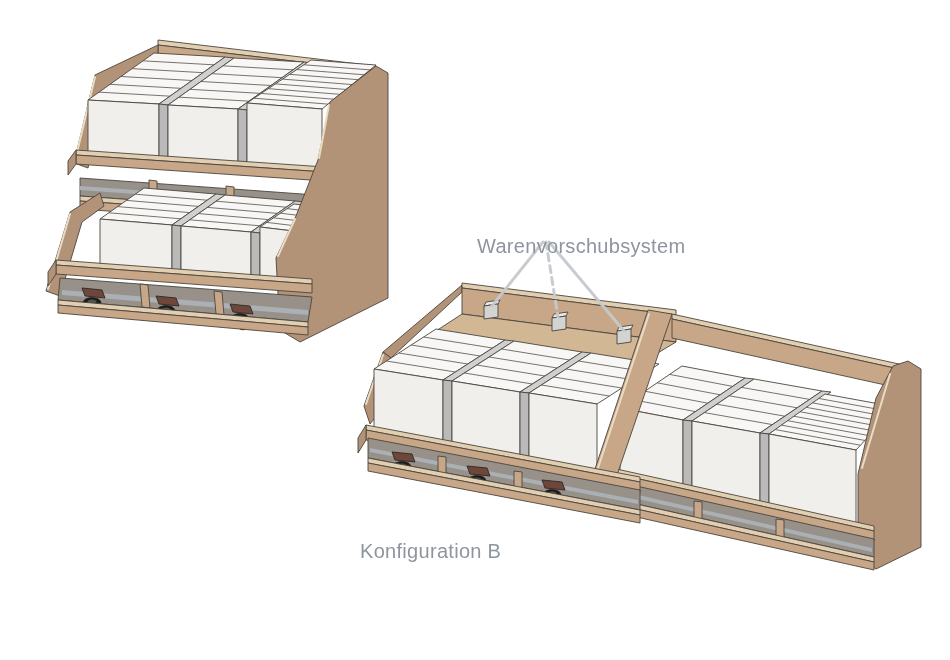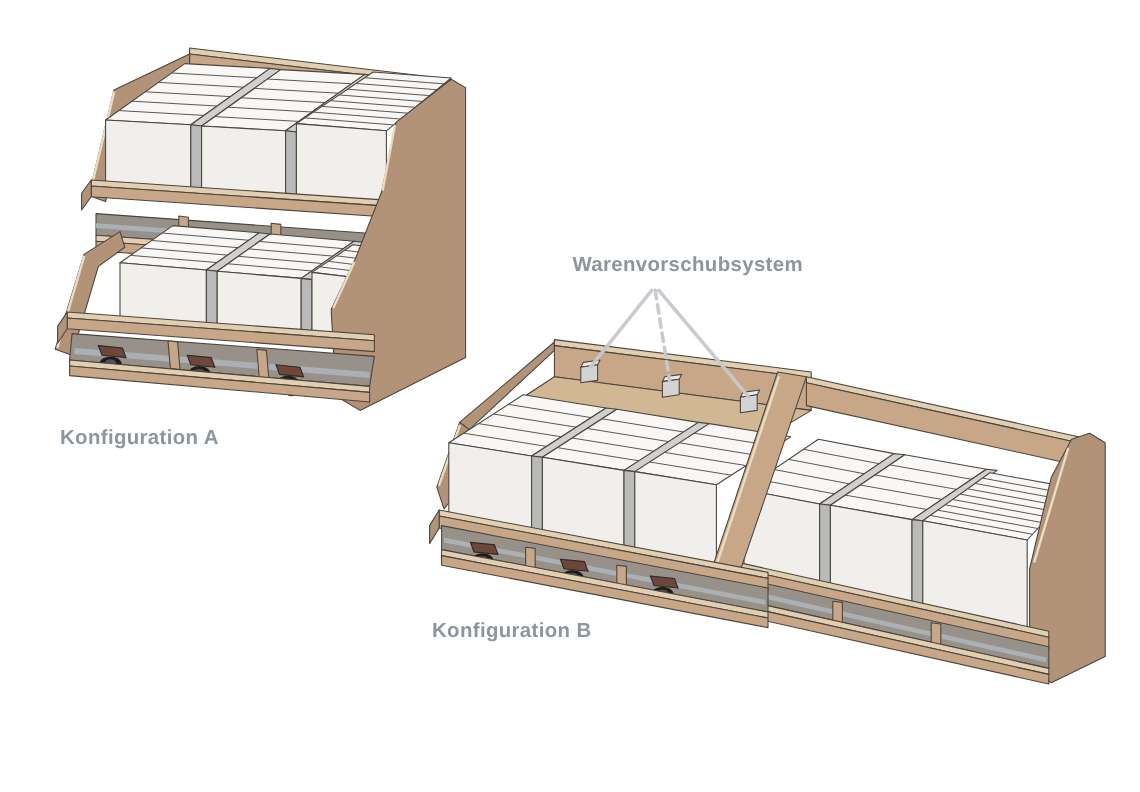--- a/index.html
+++ b/index.html
@@ -3,22 +3,22 @@
 <meta charset="utf-8">
 <style>
   html,body{margin:0;padding:0;background:#ffffff;}
   #canvas{
     position:relative;width:950px;height:660px;background:#ffffff;overflow:hidden;
     font-family:"Liberation Sans", sans-serif;
   }
   #scene{position:absolute;left:0;top:0;}
   .fig-label{
     position:absolute;
-    font-size:17px;font-weight:700;letter-spacing:.3px;
-    color:#8d959e;white-space:nowrap;
+    font-size:20px;font-weight:400;letter-spacing:.3px;
+    color:#8d959e;white-space:nowrap;margin-top:24px;
   }
   #label-a{left:50px;top:355px;}
   #label-b{left:360px;top:516px;text-align:right;}
   #label-callout{left:477px;top:211px;}
 
   
   svg .p{stroke:#4b453e;stroke-width:.9;stroke-linejoin:round;}
   .wood-top{fill:#e2cfb2;}
   .wood-face{fill:#c7a787;}
   .wood-side{fill:#b39378;}
@@ -323,15 +323,14 @@
     </g>
 
     <g>
       <line class="leader" x1="543" y1="242" x2="492" y2="306"></line>
       <line class="leader" x1="546" y1="242" x2="558" y2="317" stroke-dasharray="7 5"></line>
       <line class="leader" x1="549" y1="242" x2="624" y2="331"></line>
     </g>
   </svg>
 
   <div class="fig-label" id="label-callout">Warenvorschubsystem</div>
-  <div class="fig-label" id="label-a">Konfiguration A</div>
   <div class="fig-label" id="label-b">Konfiguration B</div>
 </div>
 
 </body></html>

